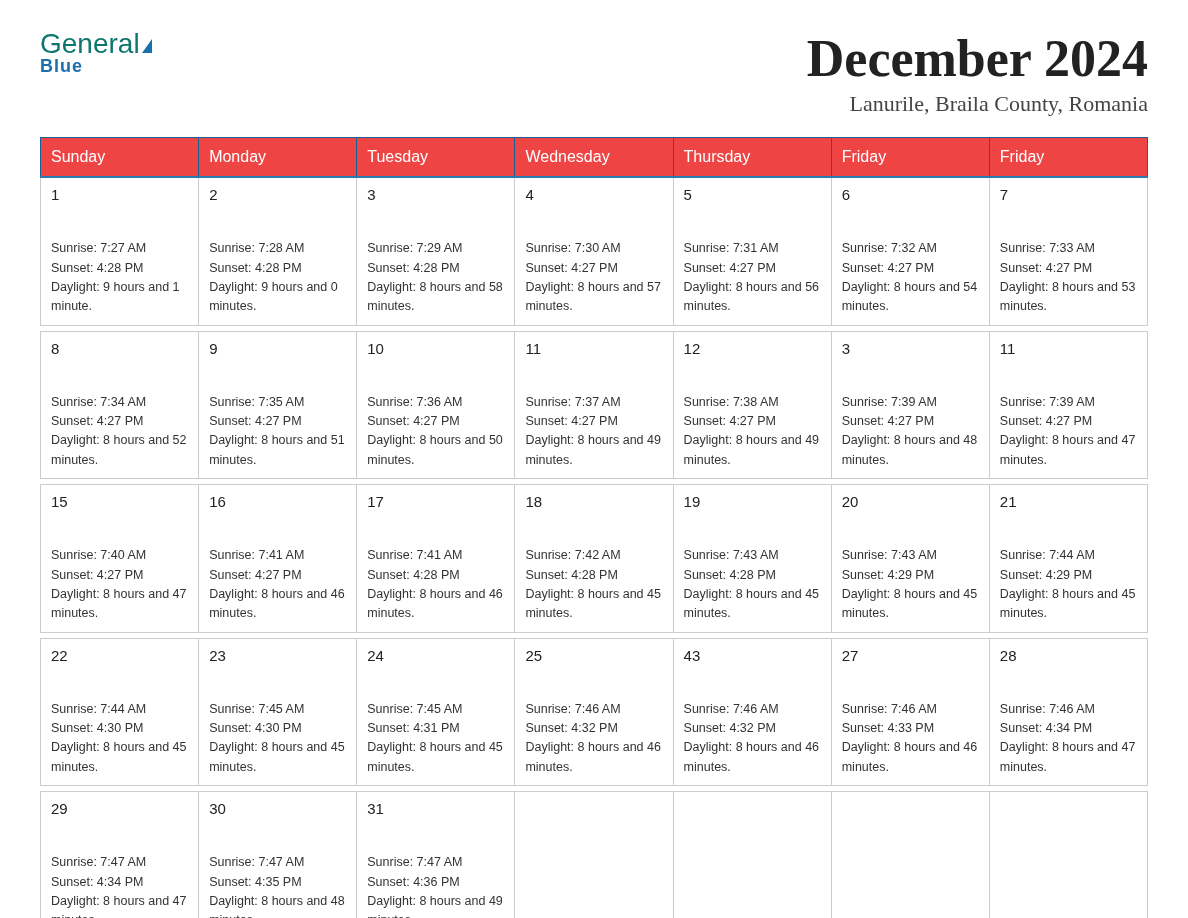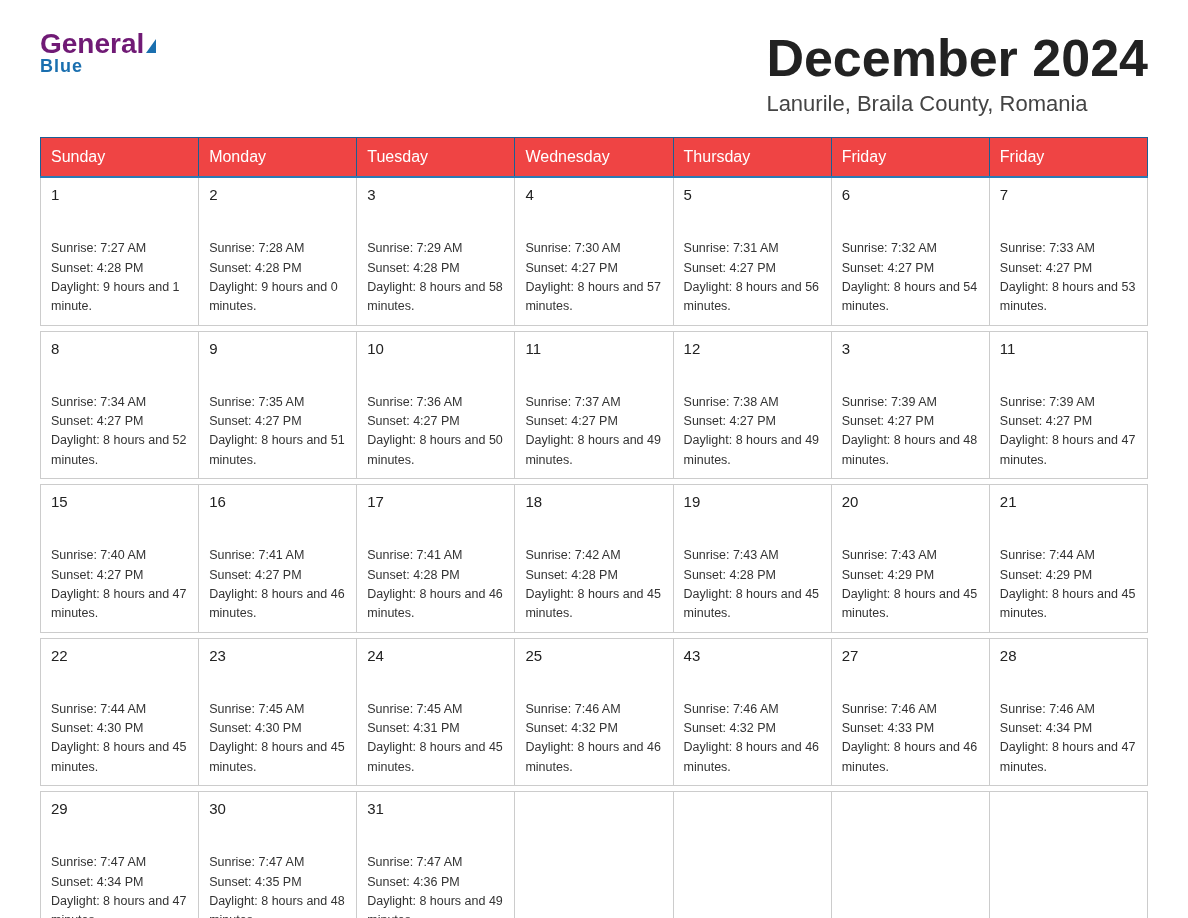--- a/index.html
+++ b/index.html
@@ -16,43 +16,44 @@
       align-items: flex-start;
       margin-bottom: 20px;
     }
     .logo-area {
       display: flex;
       flex-direction: column;
       align-items: flex-start;
     }
     .logo-text {
       font-size: 28px;
-      font-weight: bold;
-      color: #701a75;
+      font-weight: normal;
+      color: #0f766e;
       line-height: 1;
     }
     .logo-triangle {
       display: inline-block;
       width: 0;
       height: 0;
       border-left: 10px solid transparent;
       border-right: 0px solid transparent;
       border-bottom: 14px solid #1a6faf;
       margin-left: 2px;
       vertical-align: middle;
     }
     .logo-blue-line {
       font-size: 18px;
       color: #1a6faf;
       font-weight: bold;
       margin-top: -2px;
       letter-spacing: 1px;
     }
     .title-area {
-      text-align: left;
+      text-align: right;
+      font-family: Liberation Serif, serif;
     }
     .main-title {
       font-size: 52px;
       font-weight: bold;
       color: #222;
       line-height: 1.1;
     }
     .subtitle {
       font-size: 22px;
       color: #444;

